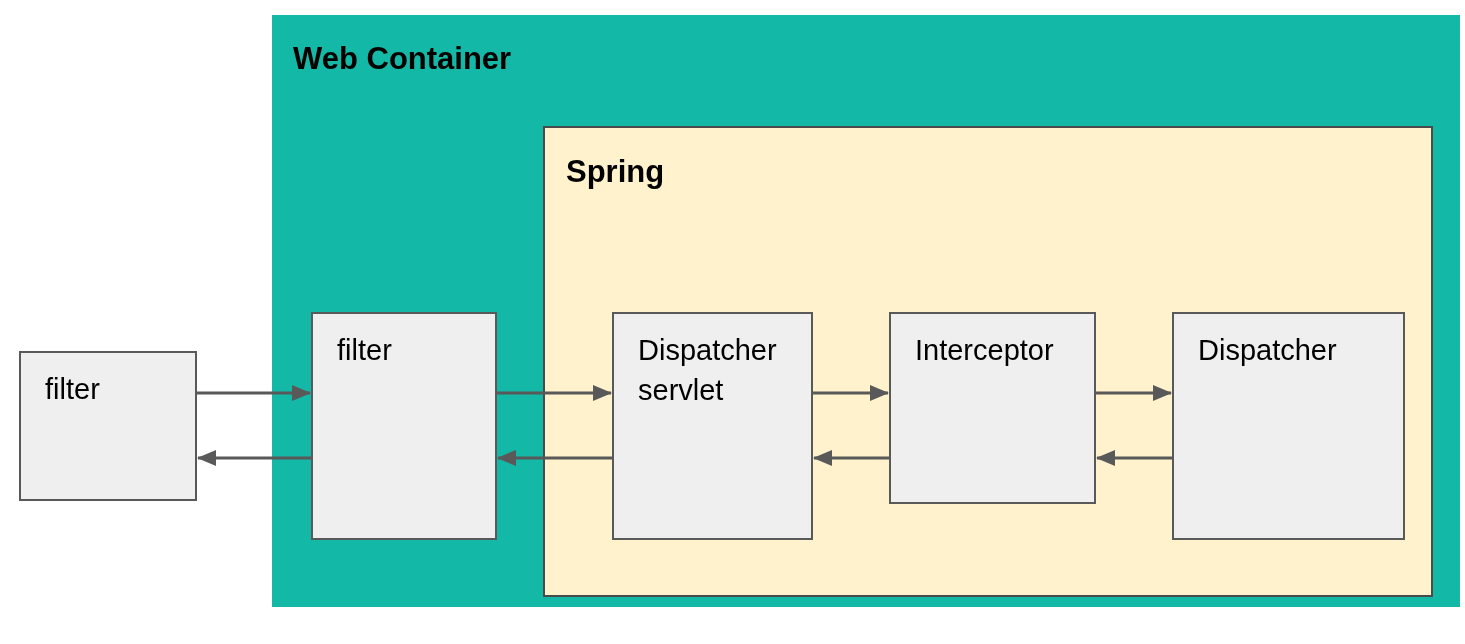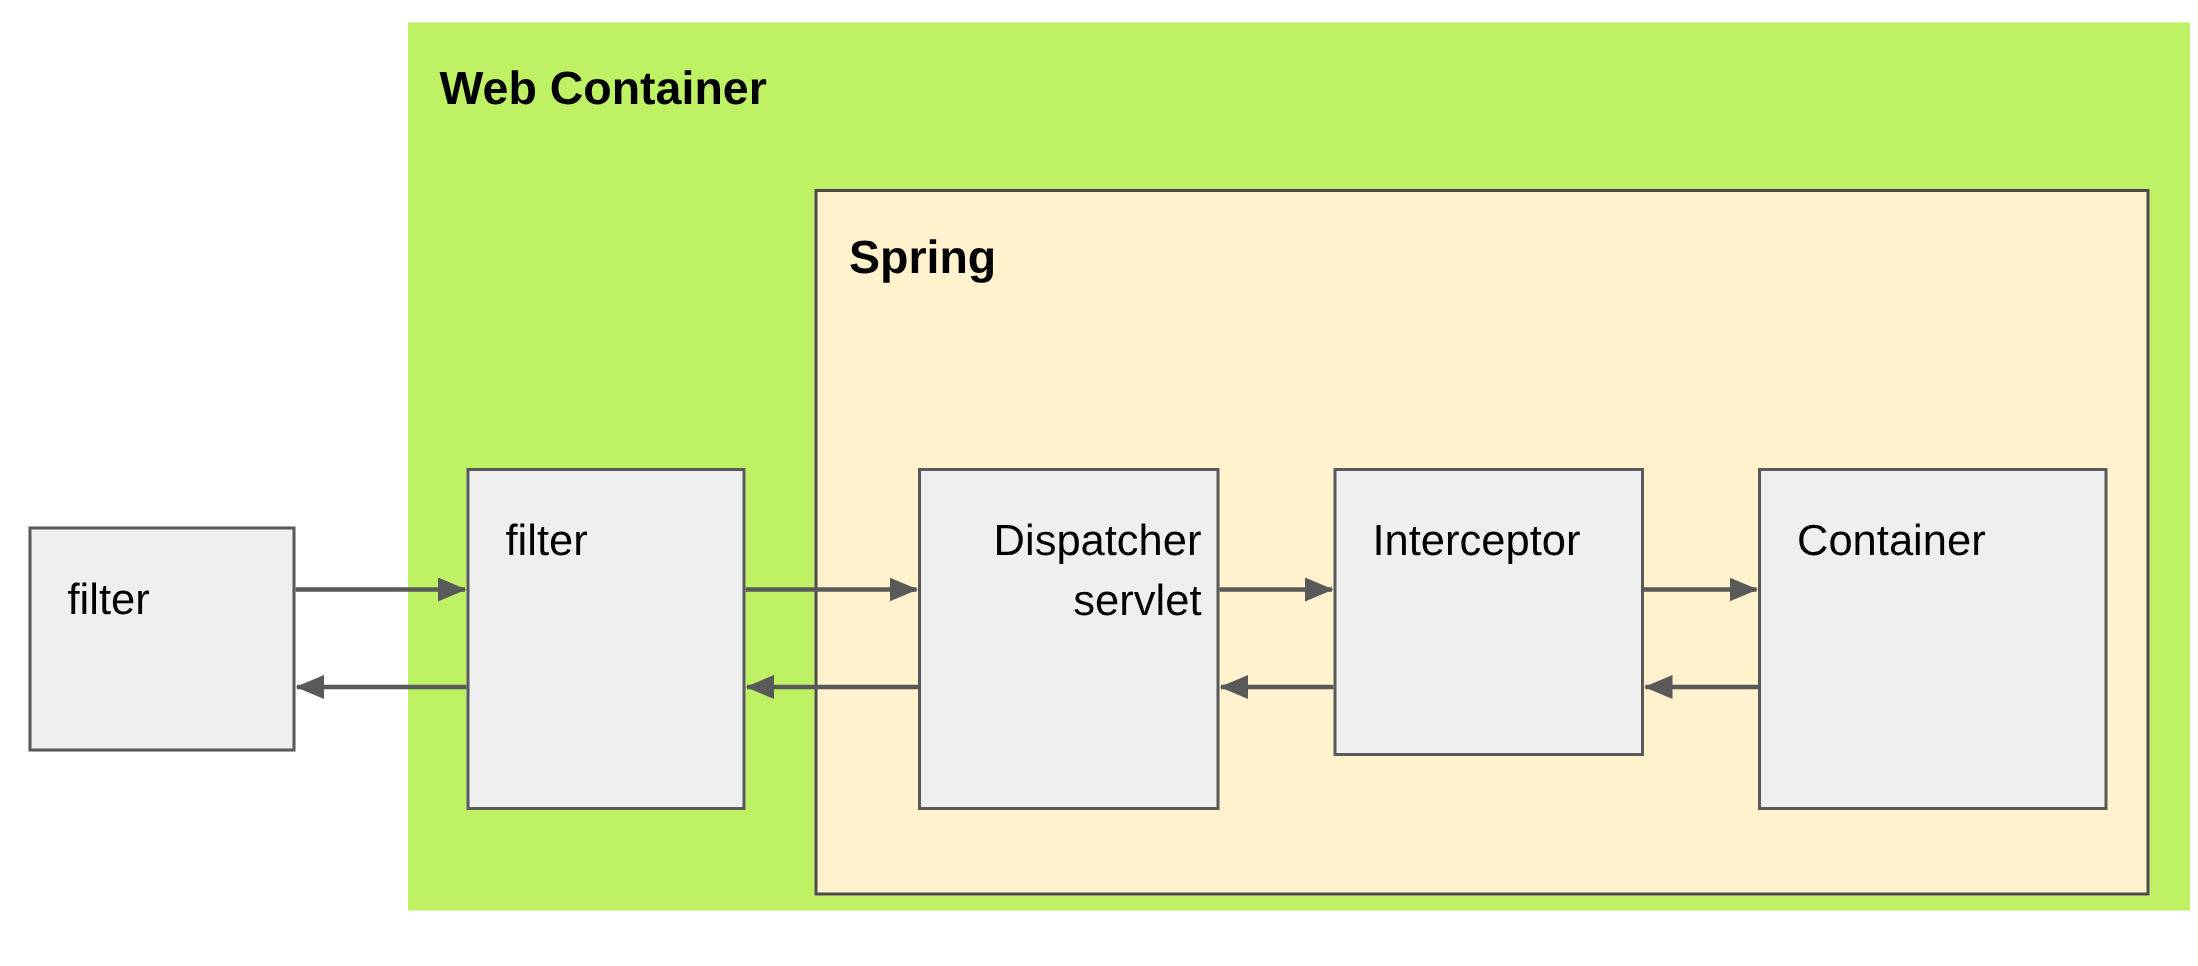--- a/index.html
+++ b/index.html
@@ -17,21 +17,21 @@
   }
   .container-box {
     position: absolute;
     box-sizing: border-box;
   }
   #web-container {
     left: 272px;
     top: 15px;
     width: 1188px;
     height: 592px;
-    background: #bef264;
+    background: #14b8a6;
   }
   #spring-container {
     left: 543px;
     top: 126px;
     width: 890px;
     height: 471px;
     background: #fff2cc;
     border: 2px solid #4a4a4a;
   }
   .container-title {
@@ -44,25 +44,25 @@
     white-space: nowrap;
   }
   .node {
     position: absolute;
     box-sizing: border-box;
     background: #efefef;
     border: 2px solid #595959;
     color: #000000;
     font-size: 29px;
     line-height: 40px;
-    padding: 27px 10px 0 24px;
+    padding: 16px 10px 0 24px;
   }
   #node-client       { left: 19px;   top: 351px; width: 178px; height: 150px; }
   #node-filter       { left: 311px;  top: 312px; width: 186px; height: 228px; }
-  #node-dispatcher   { left: 612px;  top: 312px; width: 201px; height: 228px; text-align: right; }
+  #node-dispatcher   { left: 612px;  top: 312px; width: 201px; height: 228px; }
   #node-interceptor  { left: 889px;  top: 312px; width: 207px; height: 192px; }
   #node-controller   { left: 1172px; top: 312px; width: 233px; height: 228px; }
   #arrow-layer {
     position: absolute;
     left: 0;
     top: 0;
     width: 1465px;
     height: 644px;
     pointer-events: none;
   }
@@ -81,21 +81,21 @@
   </div>
 
   <div id="node-client" class="node">filter</div>
 
   <div id="node-filter" class="node">filter</div>
 
   <div id="node-dispatcher" class="node">Dispatcher servlet</div>
 
   <div id="node-interceptor" class="node">Interceptor</div>
 
-  <div id="node-controller" class="node">Container</div>
+  <div id="node-controller" class="node">Dispatcher</div>
 
   <svg id="arrow-layer" viewBox="0 0 1465 644" xmlns="http://www.w3.org/2000/svg">
     <defs>
       <marker id="arrowhead" markerUnits="userSpaceOnUse" markerWidth="20" markerHeight="16" refX="18" refY="8" orient="auto">
         <path d="M0,0 L19,8 L0,16 Z" fill="#595959"></path>
       </marker>
     </defs>
 
     <line x1="197" y1="393" x2="310" y2="393" stroke="#595959" stroke-width="3" marker-end="url(#arrowhead)"></line>
     <line x1="311" y1="458" x2="198" y2="458" stroke="#595959" stroke-width="3" marker-end="url(#arrowhead)"></line>

